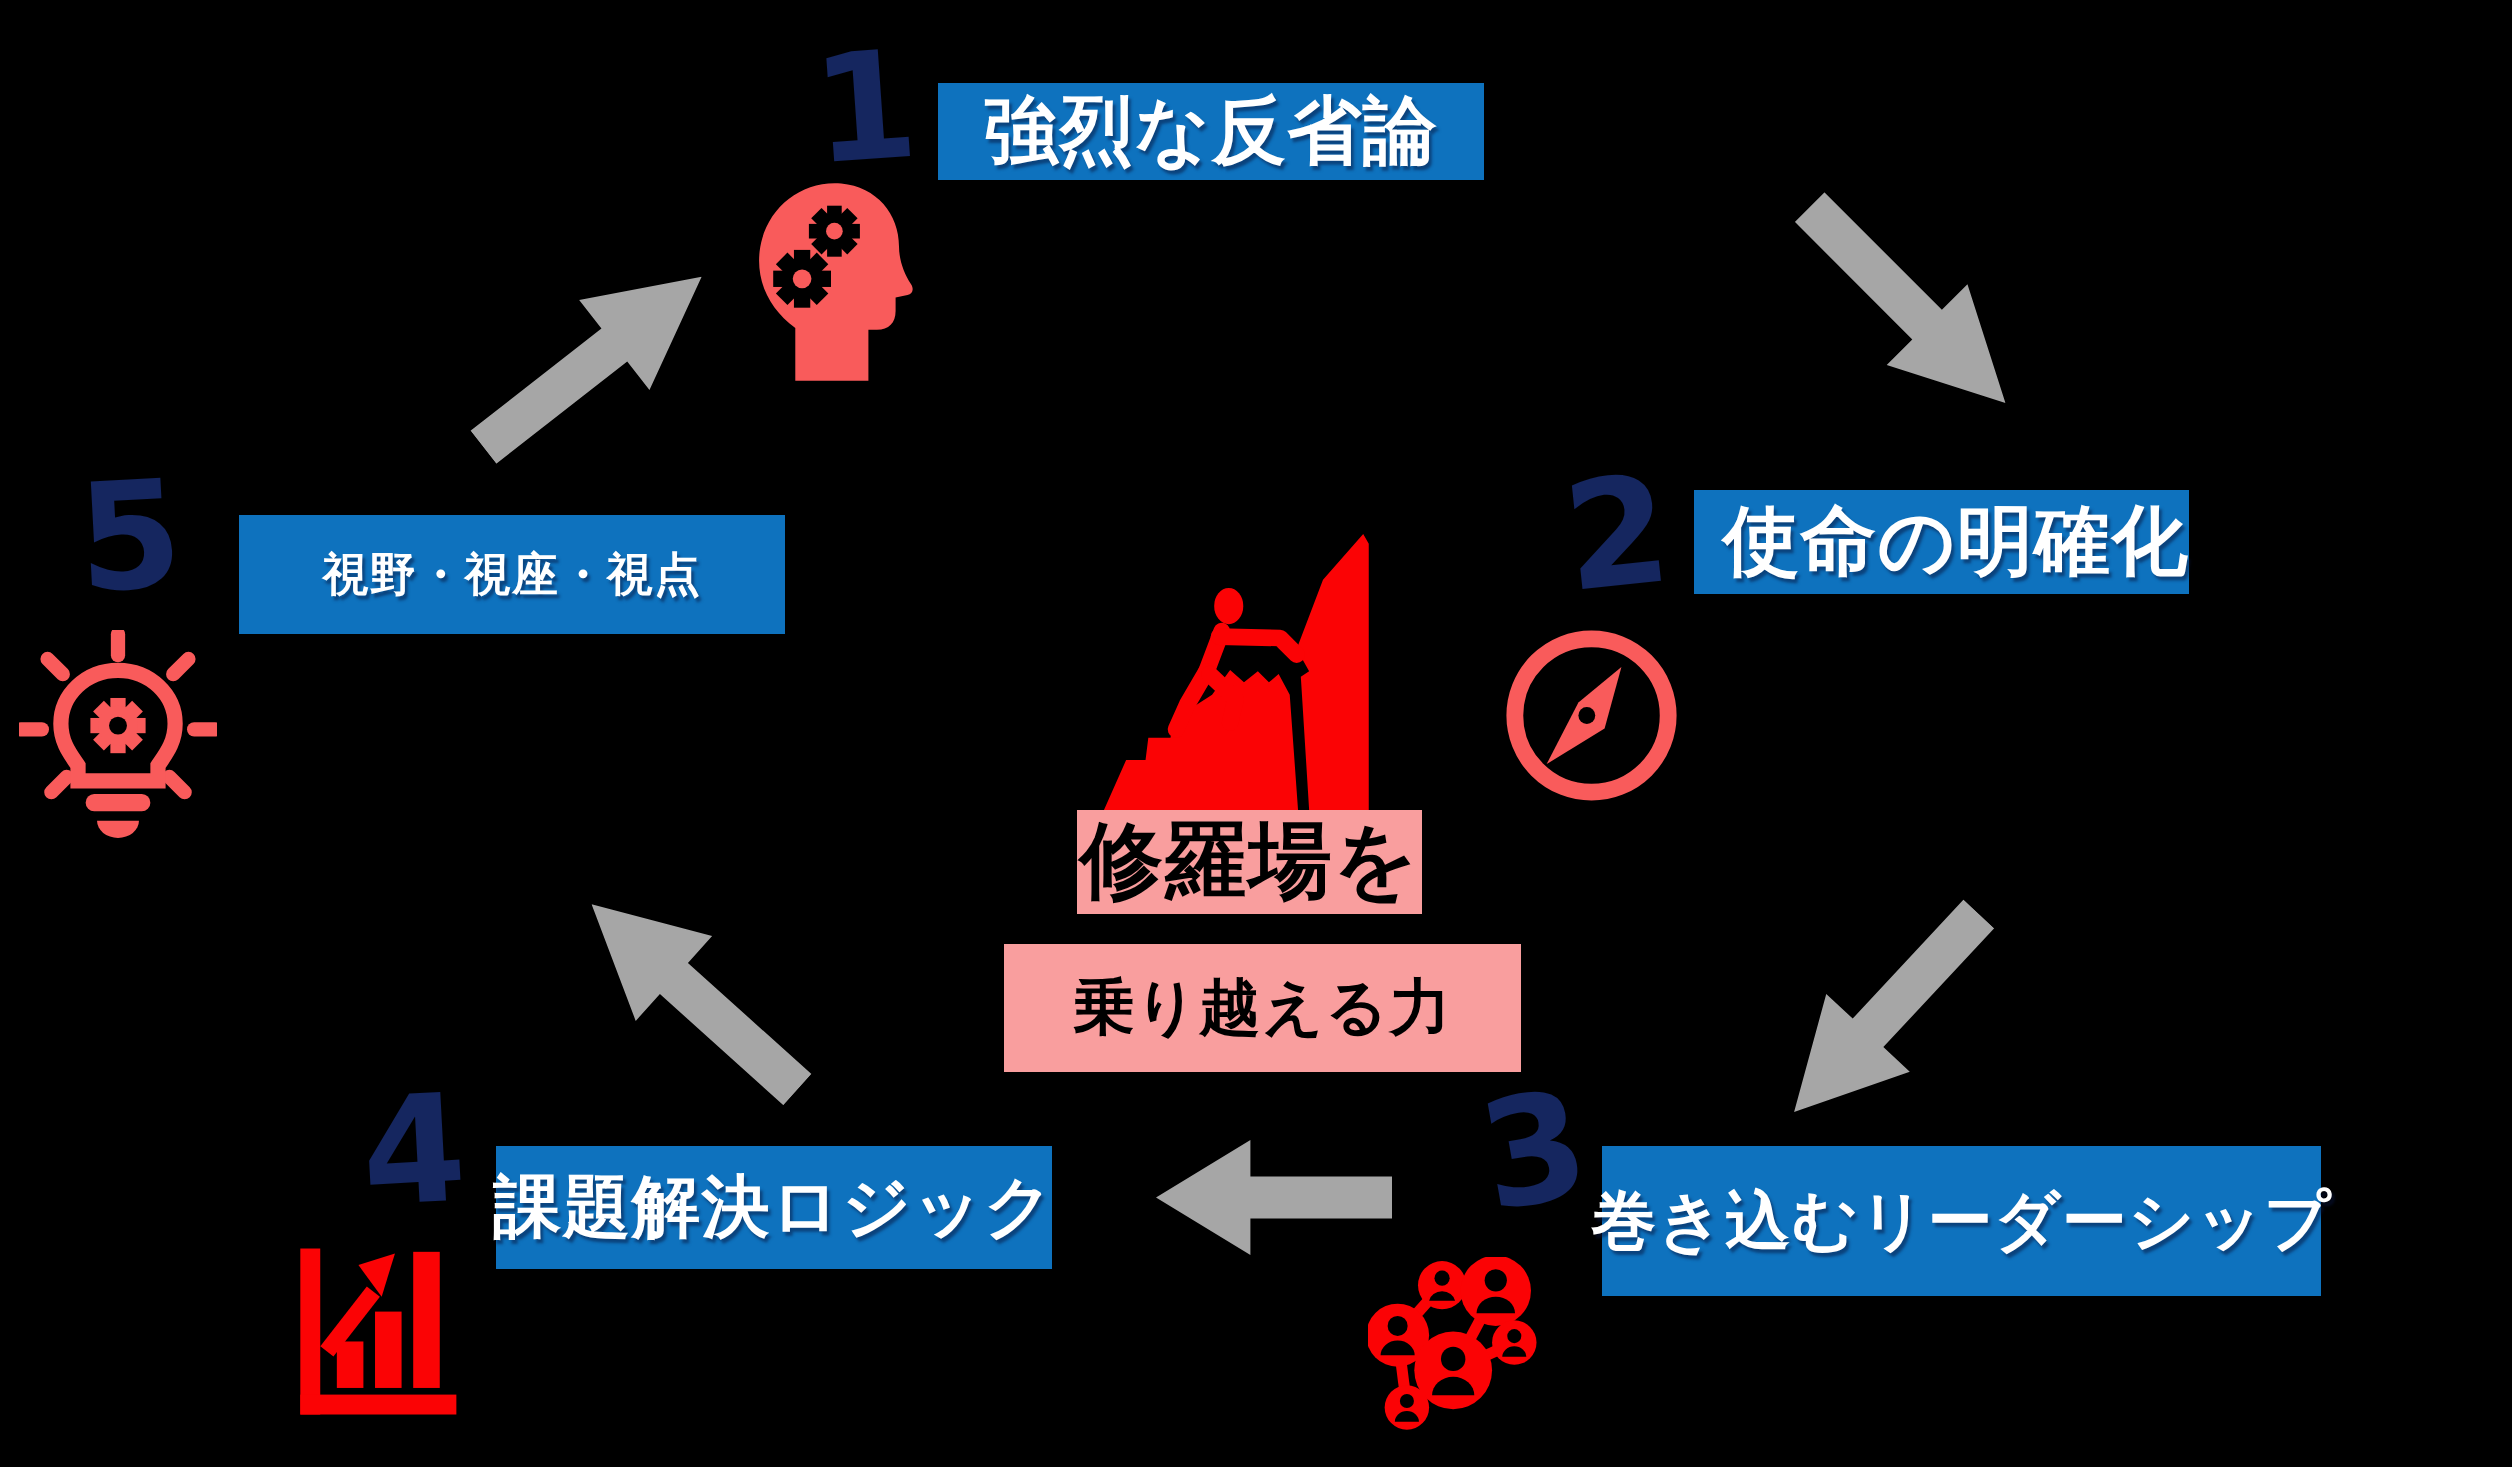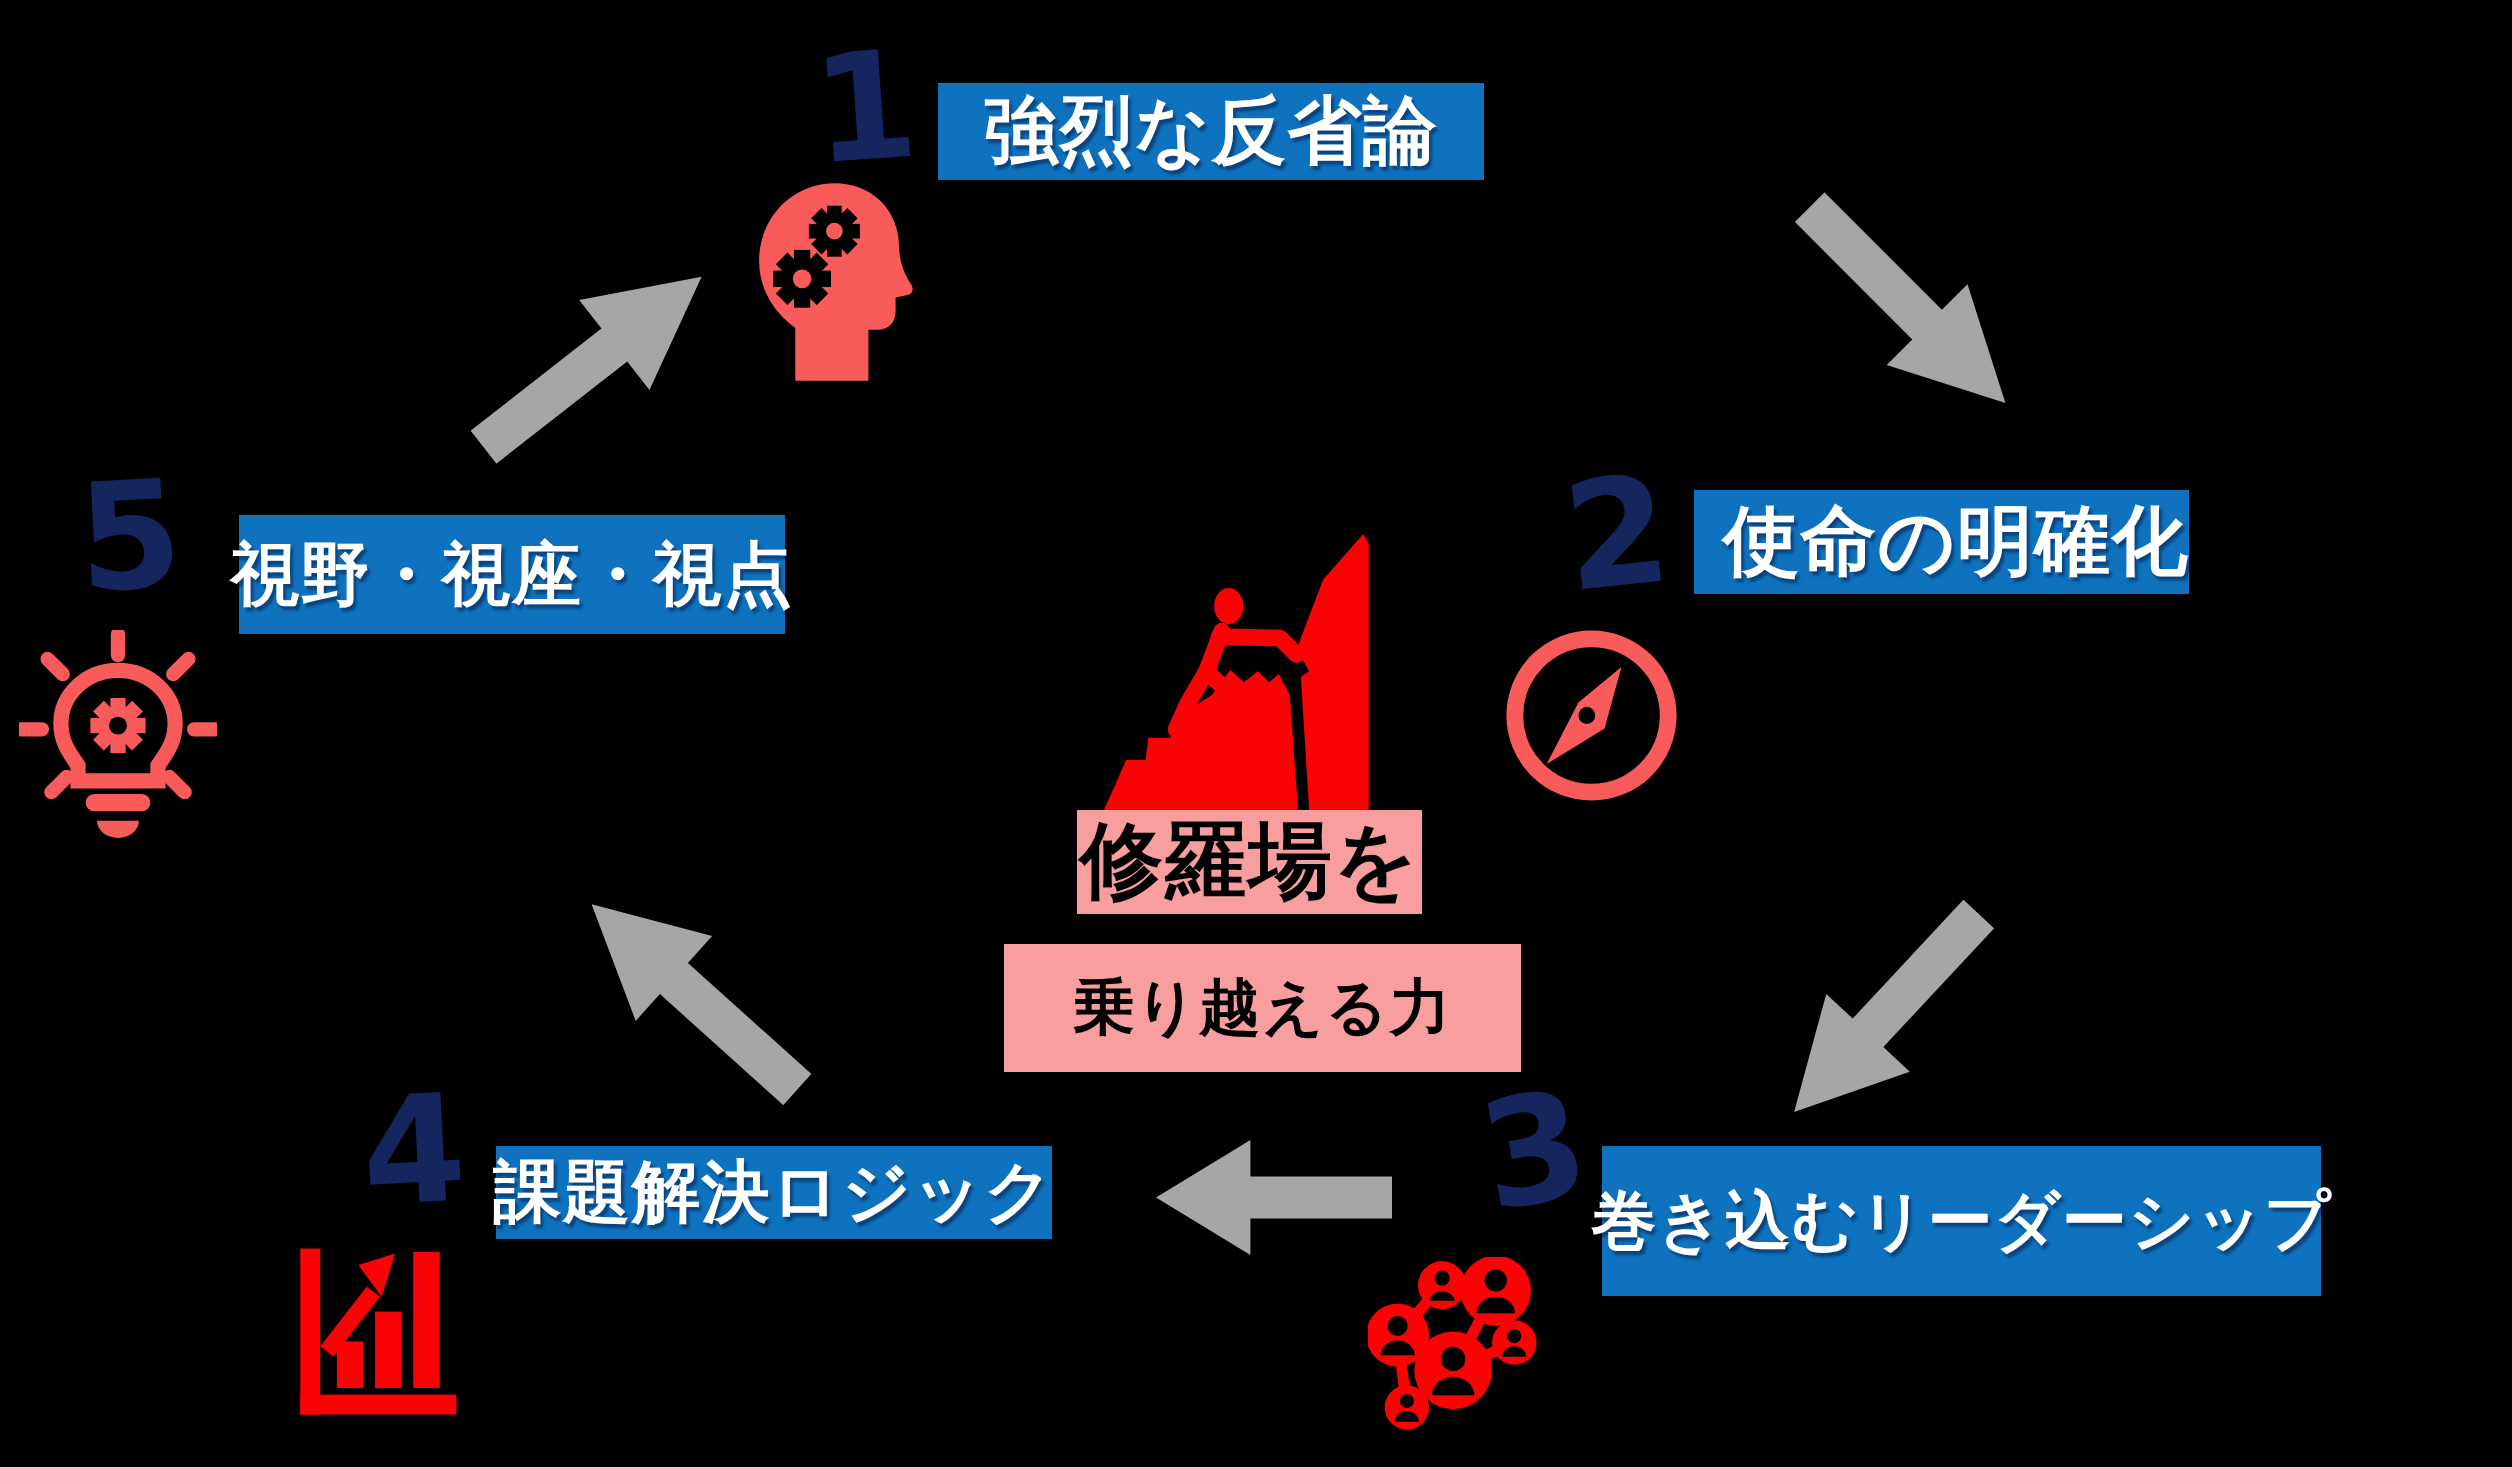--- a/index.html
+++ b/index.html
@@ -92,36 +92,36 @@
       <circle cx="79" cy="42.5" r="3.8"></circle>
         <path d="M72.5,53.7 A6.5,5.7 0 0 1 85.5,53.7 Z"></path>
       <circle cx="46" cy="54.8" r="6.6"></circle>
         <path d="M34.6,74.4 A11.4,9.9 0 0 1 57.4,74.4 Z"></path>
       <circle cx="21" cy="77.5" r="3.8"></circle>
         <path d="M14.5,88.7 A6.5,5.7 0 0 1 27.5,88.7 Z"></path>
     </g>
   </svg>
 
   <div class="stepnum" style="left:362px;top:1076px;transform:rotate(-3deg);">4</div>
-  <div class="label" style="left:496px;top:1146px;width:556px;height:93px;font-size:68px;">課題解決ロジック</div>
+  <div class="label" style="left:496px;top:1146px;width:556px;height:123px;font-size:68px;">課題解決ロジック</div>
 
   <svg class="abs" style="left:297px;top:1248px;" width="166" height="172" viewBox="0 0 100 103">
     <g fill="#FB0305">
       <rect x="2" y="0" width="12" height="100"></rect>
       <rect x="2" y="88" width="94" height="12"></rect>
       <rect x="24" y="56" width="16" height="28"></rect>
       <rect x="47" y="38" width="16" height="46"></rect>
       <rect x="70" y="2" width="16" height="82"></rect>
       <polygon points="37,10 59,3 51,29"></polygon>
     </g>
     <line x1="18" y1="62" x2="46" y2="26" stroke="#FB0305" stroke-width="10"></line>
   </svg>
 
   <div class="stepnum" style="left:78px;top:462px;transform:rotate(-3deg);">5</div>
-  <div class="label" style="left:239px;top:515px;width:546px;height:119px;font-size:69px;">視野・視座・視点</div>
+  <div class="label" style="left:239px;top:515px;width:546px;height:119px;font-size:46px;">視野・視座・視点</div>
 
   <svg class="abs" style="left:19.4px;top:630px;" width="198" height="214" viewBox="0 0 104 112">
     <g stroke="#F95B5B" stroke-width="7.5" stroke-linecap="round">
       <line x1="52" y1="2" x2="52" y2="13"></line>
       <line x1="81" y1="23" x2="89" y2="15"></line>
       <line x1="23" y1="23" x2="15" y2="15"></line>
       <line x1="92" y1="52" x2="103" y2="52"></line>
       <line x1="12" y1="52" x2="1" y2="52"></line>
       <line x1="79" y1="77" x2="87" y2="85"></line>
       <line x1="25" y1="77" x2="17" y2="85"></line>

